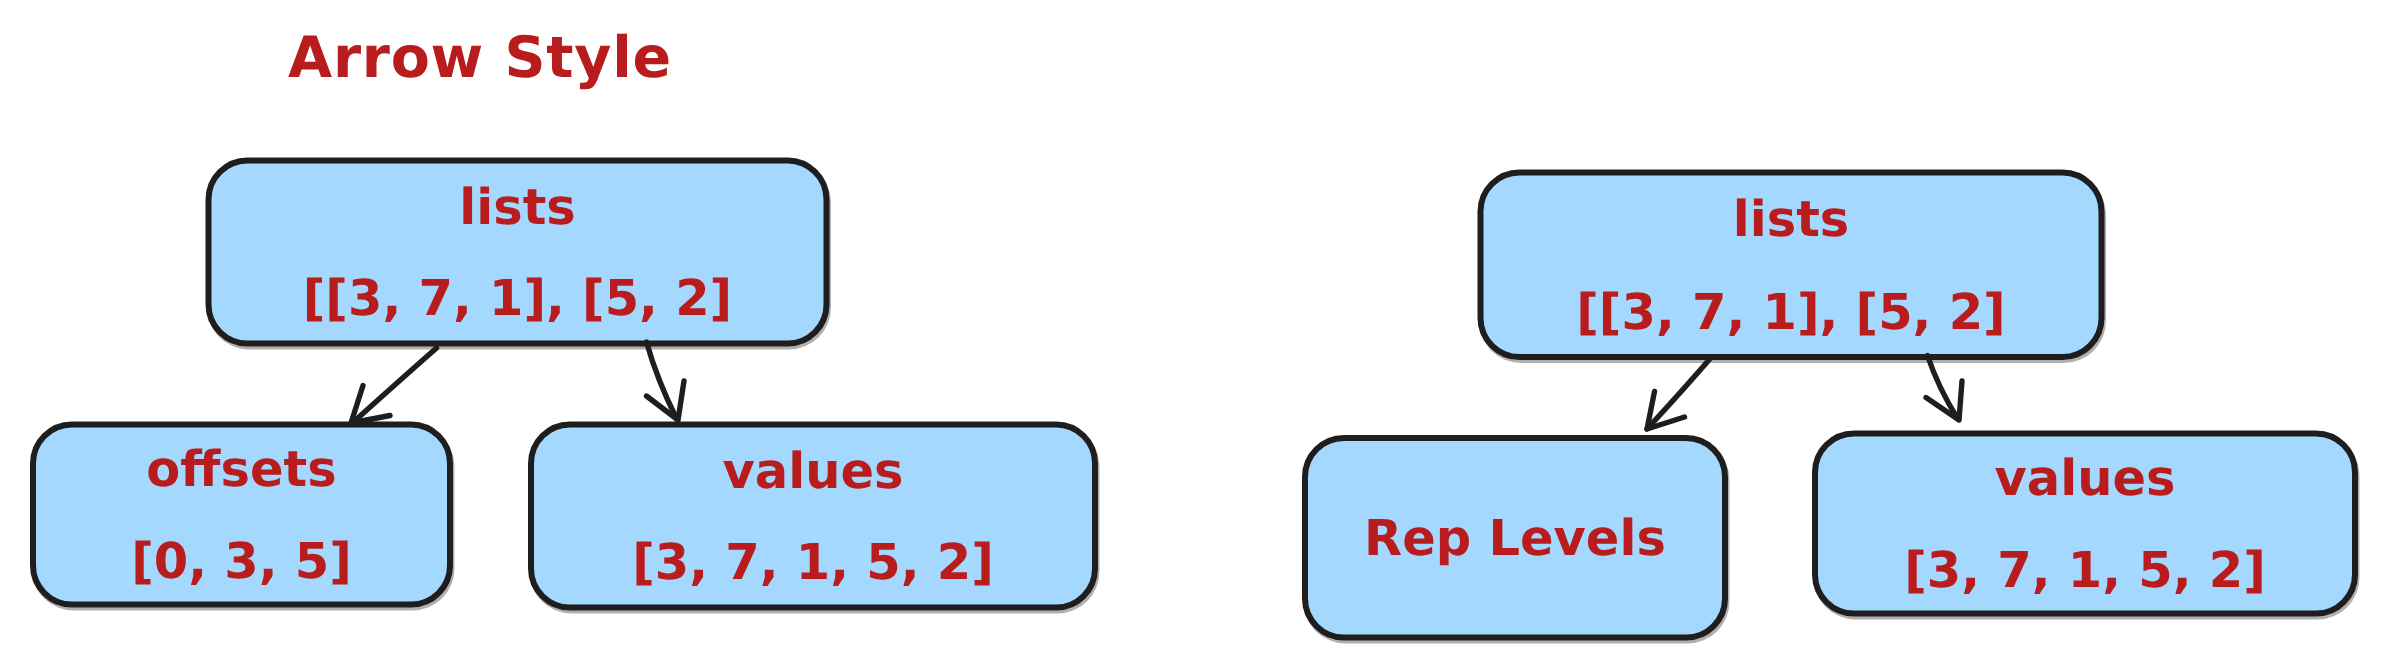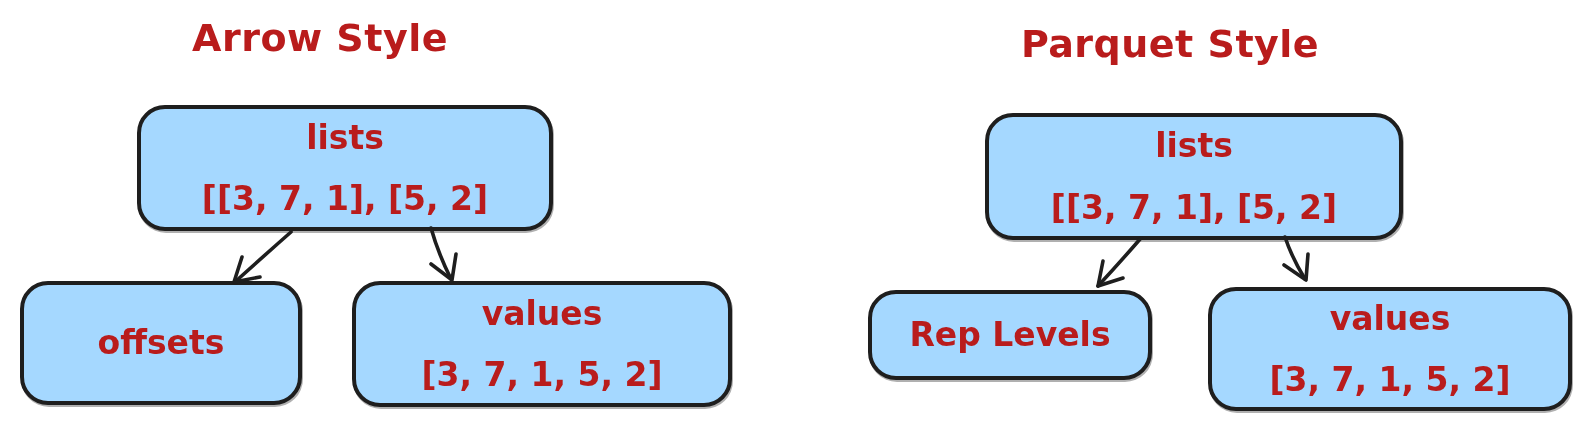--- a/index.html
+++ b/index.html
@@ -67,35 +67,35 @@
 
   <div class="diagram-title" style="left:170px; top:16px; width:300px;">Arrow Style</div>
 
   <div class="node" style="left:137px; top:105px; width:416px; height:126px;">
     <div class="node-label">lists</div>
     <div class="node-value">[[3, 7, 1], [5, 2]</div>
   </div>
 
   <div class="node" style="left:20px; top:281px; width:282px; height:124px;">
     <div class="node-label">offsets</div>
+    <div class="node-value">[0, 3, 5]</div>
   </div>
 
   <div class="node" style="left:352px; top:281px; width:380px; height:126px;">
     <div class="node-label">values</div>
     <div class="node-value">[3, 7, 1, 5, 2]</div>
   </div>
 
-  <div class="diagram-title" style="left:1015px; top:22px; width:310px;">Parquet Style</div>
 
   <div class="node" style="left:985px; top:113px; width:418px; height:127px;">
     <div class="node-label">lists</div>
     <div class="node-value">[[3, 7, 1], [5, 2]</div>
   </div>
 
-  <div class="node" style="left:868px; top:290px; width:284px; height:90px;">
+  <div class="node" style="left:868px; top:290px; width:284px; height:137px;">
     <div class="node-label">Rep Levels</div>
   </div>
 
   <div class="node" style="left:1208px; top:287px; width:364px; height:124px;">
     <div class="node-label">values</div>
     <div class="node-value">[3, 7, 1, 5, 2]</div>
   </div>
 
   <svg class="arrow-layer" viewBox="0 0 1592 432">
     <g>

